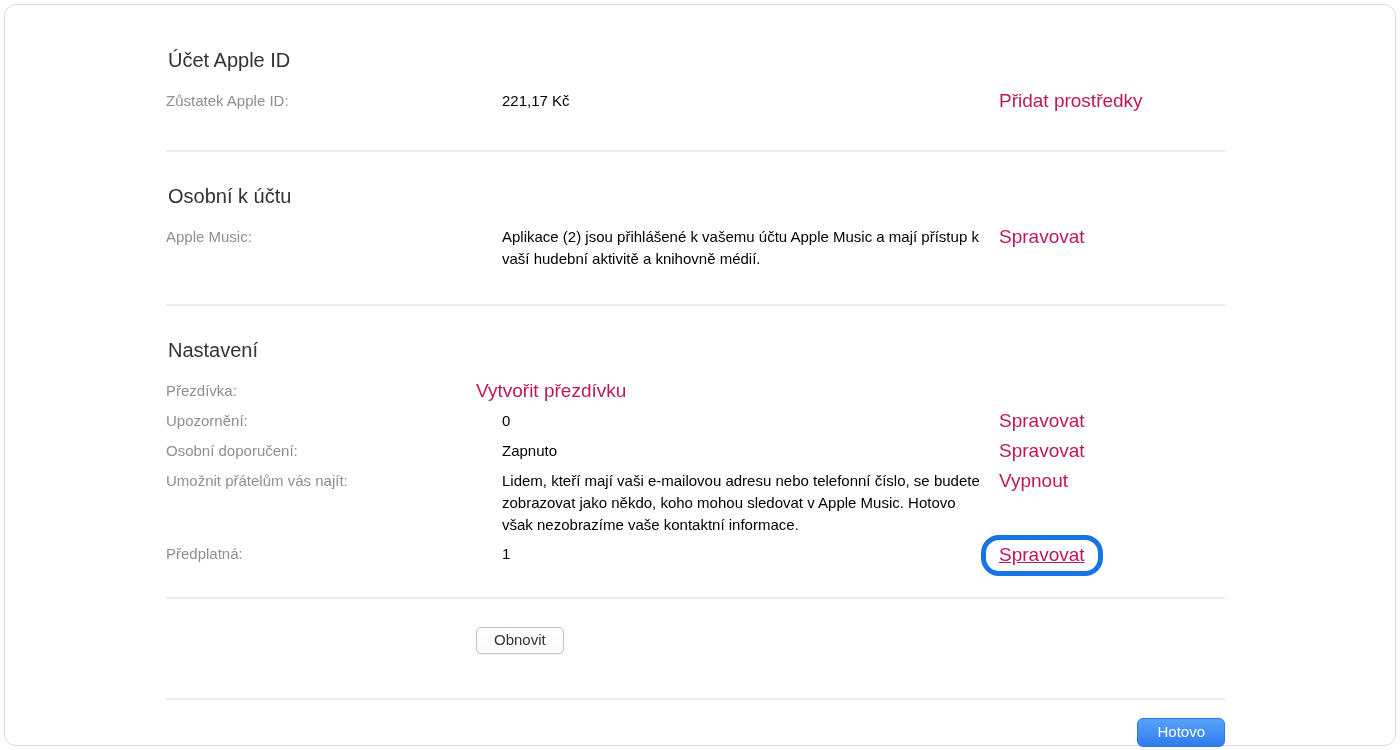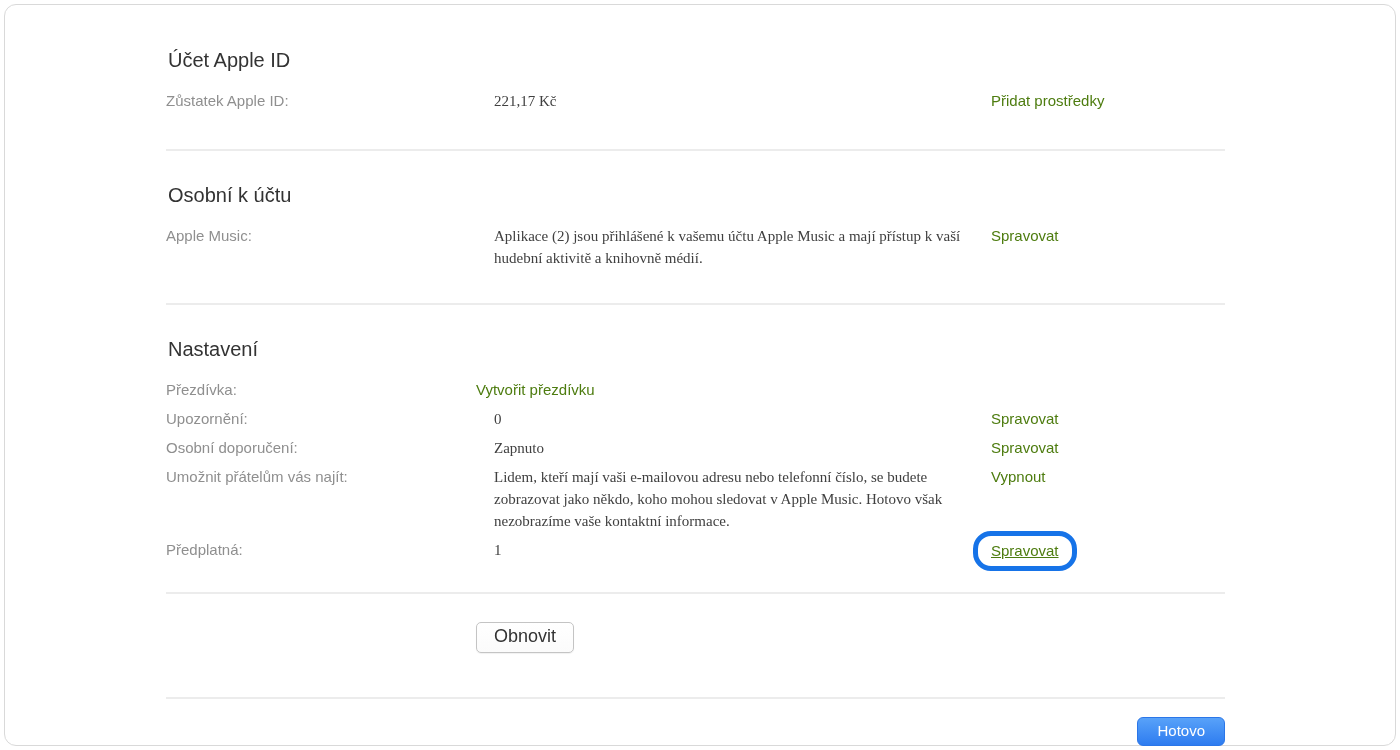--- a/index.html
+++ b/index.html
@@ -39,31 +39,30 @@
   }
   .row-label {
     width: 310px;
     flex: 0 0 310px;
     text-align: left;
     color: #8f8f8f;
   }
   .row-value {
     width: 497px;
     flex: 0 0 497px;
-    margin-left: 18px;
-    color: #404040;
-    font-family: Liberation Serif, serif;
+    margin-left: 26px;
+    color: #000000;
   }
   .row-value .wrap { max-width: 482px; display: block; }
   .row-action { flex: 1 1 auto; }
   a.link {
-    color: #4d7c0f;
+    color: #be185d;
     text-decoration: none;
     cursor: pointer;
-    font-size: 15px;
+    font-size: 19px;
   }
   .divider {
     border: none;
     border-top: 2px solid #ececec;
     height: 0;
   }
   .div1 { margin-top: 37px; }
   .div2 { margin-top: 34px; }
   .div3 { margin-top: 30px; }
   .div4 { margin-top: 44px; }
@@ -77,21 +76,21 @@
   }
   .highlight-ring a.link { text-decoration: underline; }
   .reset-row { margin-top: 28px; }
   .reset-row .row-value { padding-top: 4px; }
   .btn-plain {
     display: inline-block;
     background: linear-gradient(#ffffff, #fbfbfb);
     border: 1px solid #c4c4c4;
     border-radius: 5px;
     padding: 3px 17px 5px;
-    font-size: 18px;
+    font-size: 15px;
     color: #333333;
     font-family: "Liberation Sans", "DejaVu Sans", sans-serif;
     cursor: pointer;
     box-shadow: 0 1px 1px rgba(0,0,0,0.06);
   }
   .footer {
     padding: 18px 0 0;
     text-align: right;
   }
   .btn-primary {

